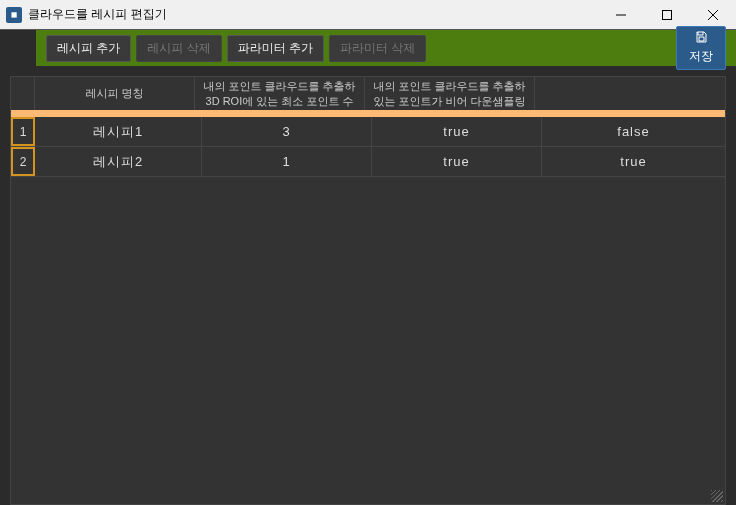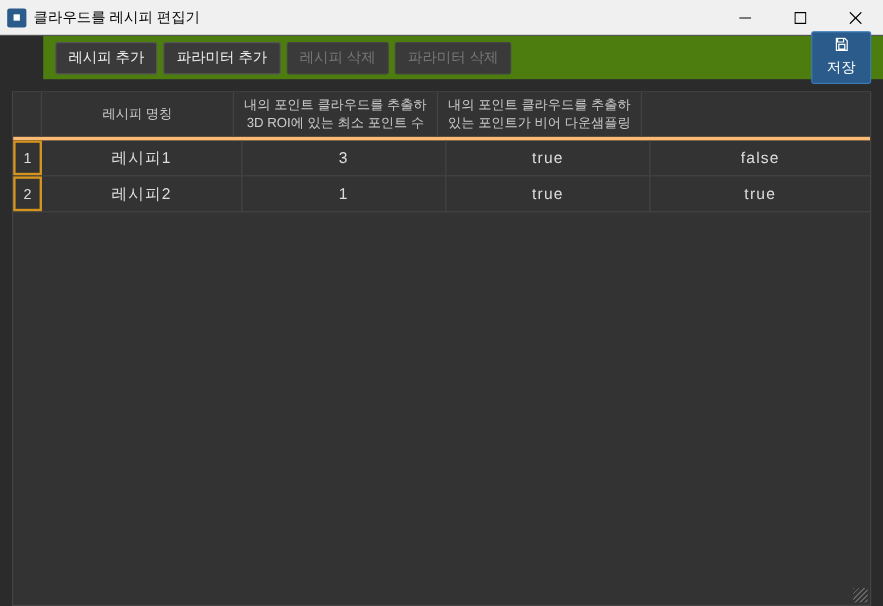--- a/index.html
+++ b/index.html
@@ -103,21 +103,21 @@
     .table-container {
       background: #333;
       border: 1px solid #444;
       height: 100%;
       position: relative;
     }
     .table-header {
       display: flex;
       height: 40px;
       background: #333;
-      border-bottom: 3px solid #fdba74;
+      border-bottom: 7px solid #fdba74;
     }
     .th {
       border-right: 1px solid #444;
       color: #ccc;
       font-size: 11px;
       display: flex;
       flex-direction: column;
       align-items: center;
       justify-content: center;
       text-align: center;
@@ -190,22 +190,22 @@
       <svg width="10" height="10">
           <line x1="0" y1="0" x2="10" y2="10" stroke="#000" stroke-width="1"></line>
           <line x1="10" y1="0" x2="0" y2="10" stroke="#000" stroke-width="1"></line>
         </svg>
     </div>
   </div>
 </div>
 
 <div class="toolbar">
   <button class="tool-btn enabled">레시피 추가</button>
+  <button class="tool-btn disabled">레시피 삭제</button>
   <button class="tool-btn enabled">파라미터 추가</button>
-  <button class="tool-btn disabled">레시피 삭제</button>
   <button class="tool-btn disabled">파라미터 삭제</button>
   <div class="spacer"></div>
   <button class="save-btn">
     <span class="save-icon">
       <svg width="12" height="12" viewBox="0 0 12 12">
           <path d="M2 1 L9 1 L11 3 L11 11 L2 11 Z M3 1 L3 4 L8 4 L8 1 M4 6 L9 6 L9 10 L4 10 Z" stroke="#fff" fill="none" stroke-width="1"></path>
         </svg>
     </span>
     <span>저장</span>
   </button>

